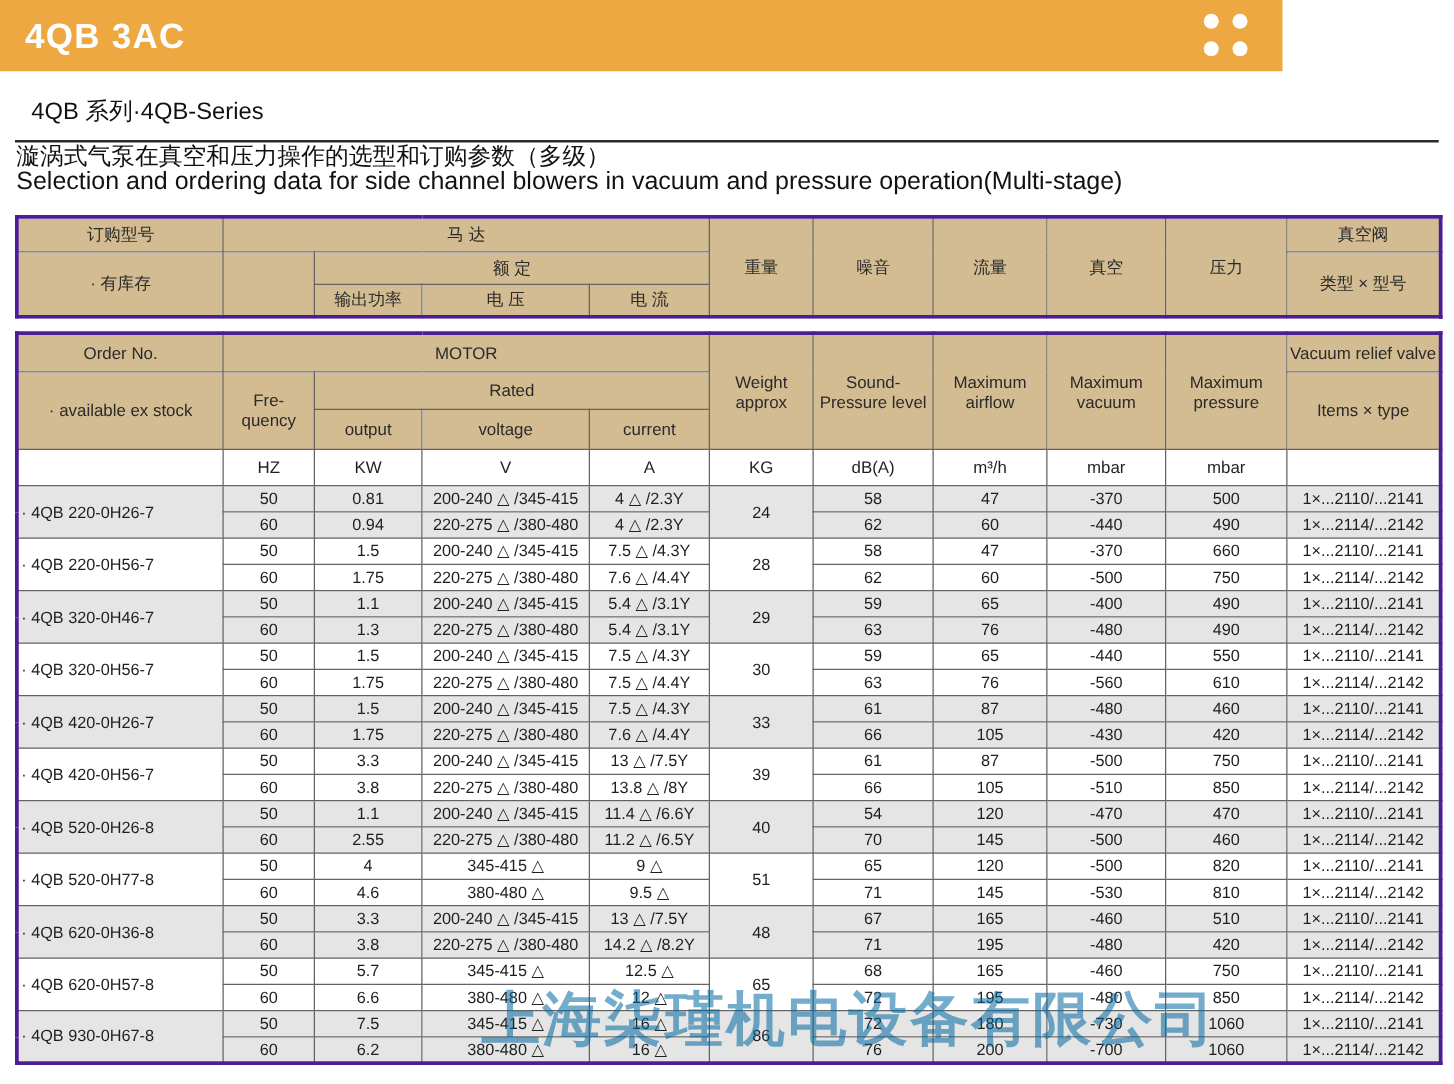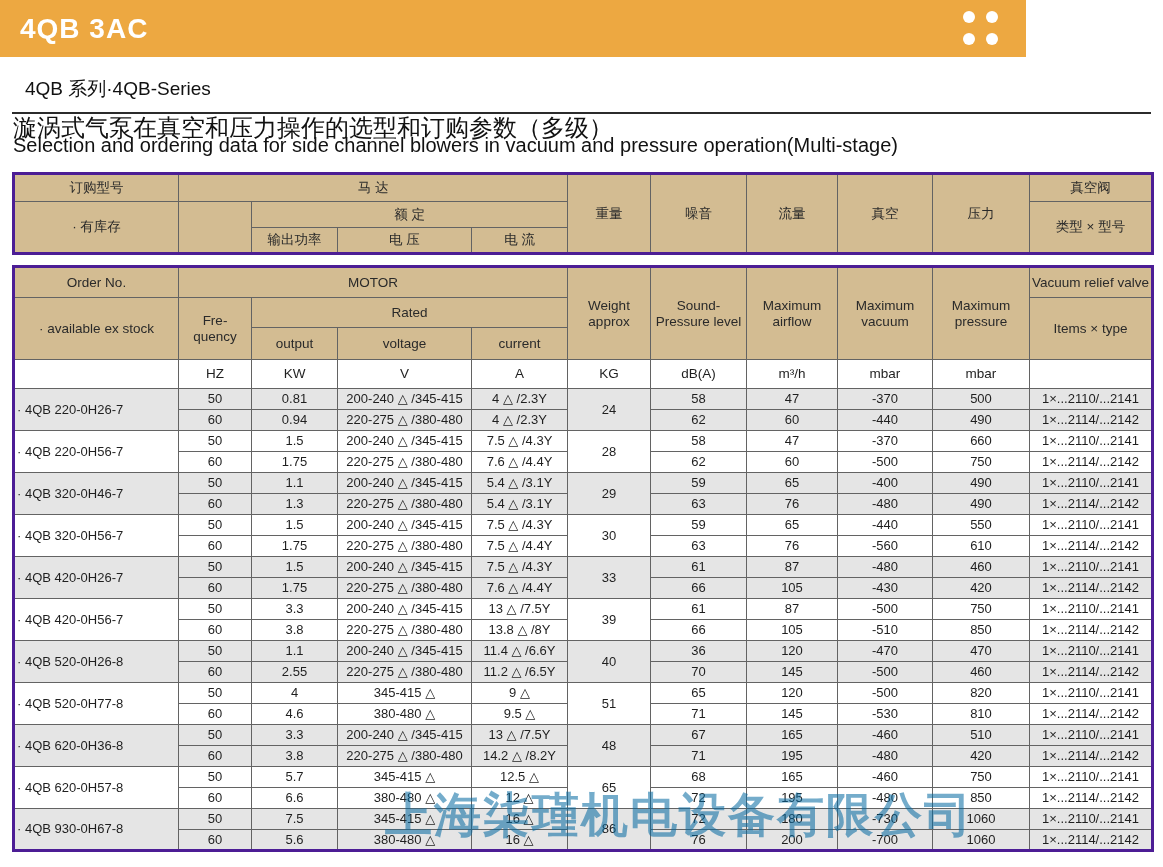--- a/index.html
+++ b/index.html
@@ -24,21 +24,21 @@
     column-gap: 11px; row-gap: 10px;
   }
   .dots-grid span { width: 12px; height: 12px; border-radius: 50%; background: #ffffff; display: block; }
 
   .series-wrap {
     position: absolute; left: 12px; top: 72px; width: 1139px;
     padding: 4px 0 10px 13px;
     border-bottom: 2px solid #2b2b2b;
     font-size: 19px; color: #111;
   }
-  .subtitle-cn { position: absolute; left: 13px; top: 112px; font-size: 24px; color: #111; }
+  .subtitle-cn { position: absolute; left: 13px; top: 112px; font-size: 19px; color: #111; }
   .subtitle-en { position: absolute; left: 13px; top: 134px; font-size: 20px; color: #111; }
 
   .table-zone { position: absolute; left: 12px; top: 172px; width: 1139px; }
   table { border-collapse: collapse; table-layout: fixed; width: 1139px; border: 3px solid #4c1d95; }
   td { border: 1px solid #636363; text-align: center; vertical-align: middle;
        font-size: 13.5px; line-height: 1.18; overflow: hidden; padding: 1px 2px; }
   col.c-order { width: 165px; } col.c-freq { width: 73px; } col.c-out { width: 86px; }
   col.c-volt { width: 134px; } col.c-curr { width: 96px; } col.c-wt { width: 83px; }
   col.c-snd { width: 96px; } col.c-flow { width: 91px; } col.c-vac { width: 95px; }
   col.c-press { width: 97px; } col.c-valve { width: 123px; }
@@ -323,21 +323,21 @@
           <td>850</td>
           <td>1×...2114/...2142</td>
         </tr>
         <tr class="shaded">
           <td rowspan="2" class="model">· 4QB 520-0H26-8</td>
           <td>50</td>
           <td>1.1</td>
           <td>200-240 △ /345-415</td>
           <td>11.4 △ /6.6Y</td>
           <td rowspan="2">40</td>
-          <td>36</td>
+          <td>54</td>
           <td>120</td>
           <td>-470</td>
           <td>470</td>
           <td>1×...2110/...2141</td>
         </tr>
         <tr class="shaded">
           <td>60</td>
           <td>2.55</td>
           <td>220-275 △ /380-480</td>
           <td>11.2 △ /6.5Y</td>
@@ -427,21 +427,21 @@
           <td>16 △</td>
           <td rowspan="2">86</td>
           <td>72</td>
           <td>180</td>
           <td>-730</td>
           <td>1060</td>
           <td>1×...2110/...2141</td>
         </tr>
         <tr class="shaded">
           <td>60</td>
-          <td>5.6</td>
+          <td>6.2</td>
           <td>380-480 △</td>
           <td>16 △</td>
           <td>76</td>
           <td>200</td>
           <td>-700</td>
           <td>1060</td>
           <td>1×...2114/...2142</td>
         </tr>
       </tbody>
   </table>

